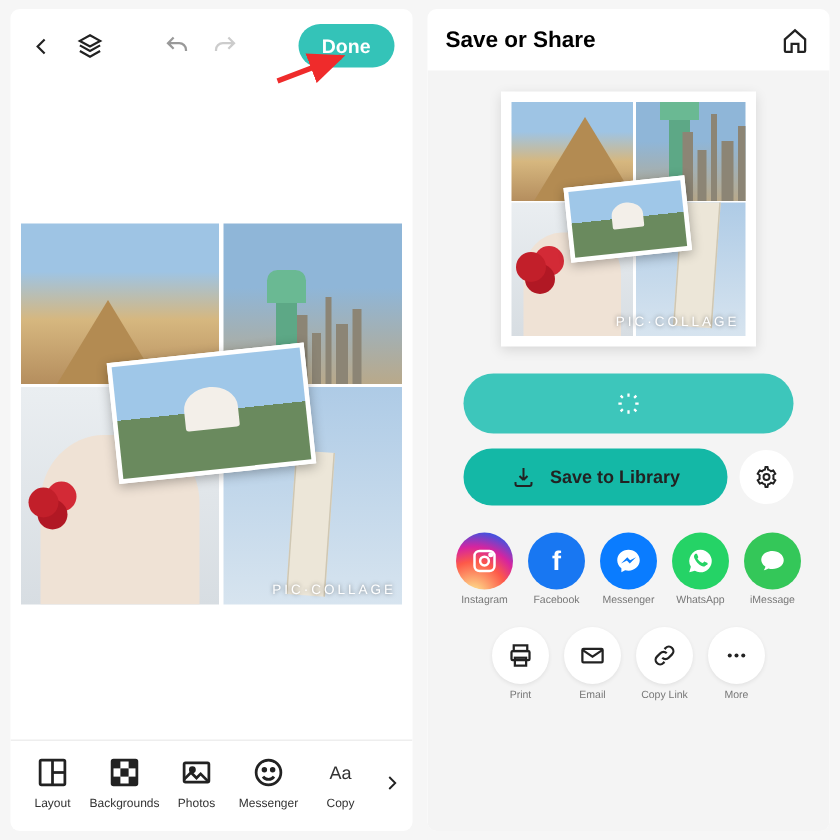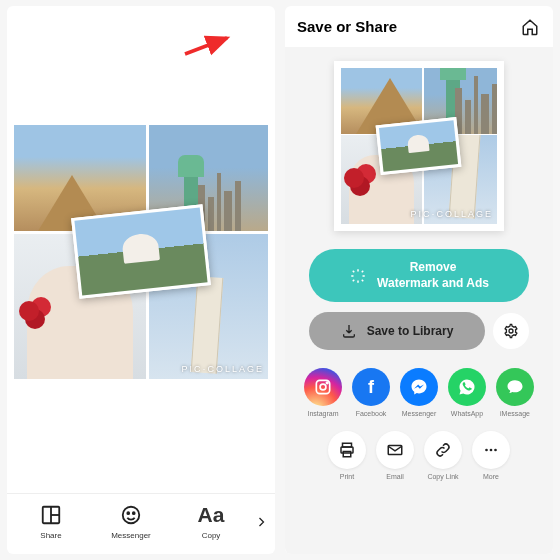--- a/index.html
+++ b/index.html
@@ -39,38 +39,63 @@
   
   .r-top{display:flex;align-items:center;justify-content:flex-start;padding:12px;position:relative}
   .r-top h1{font-size:15px;font-weight:600}
   .home{position:absolute;right:14px;top:12px}
   .r-body{flex:1;background:#f4f4f4;padding:14px 12px 10px;display:flex;flex-direction:column;align-items:center;overflow:hidden}
   .thumb{width:170px;height:170px;background:#fff;padding:5px;box-shadow:0 2px 8px rgba(0,0,0,.12)}
   .thumb .collage{width:100%;height:100%;border:2px solid #fff}
   .pillbtn{width:220px;border-radius:26px;display:flex;align-items:center;justify-content:center;gap:10px;font-size:12px;font-weight:600;padding:11px 14px;border:none}
   .remove{background:#3dc6bb;color:#fff;margin-top:18px;line-height:1.3}
   .saverow{margin-top:10px;display:flex;gap:8px;align-items:center}
-  .save{background:#a3a3a3;color:#222;width:176px}
+  .save{background:#14b8a6;color:#222;width:176px}
   .cog{width:36px;height:36px;border-radius:50%;background:#fff;display:flex;align-items:center;justify-content:center}
   .apps{display:flex;gap:10px;margin-top:18px;justify-content:center}
   .app{display:flex;flex-direction:column;align-items:center;gap:4px;font-size:7px;color:#777}
   .app .circ{width:38px;height:38px;border-radius:50%;display:flex;align-items:center;justify-content:center;color:#fff;font-weight:700;font-size:18px}
   .ig{background:radial-gradient(circle at 30% 110%,#fdf497 0%,#fd5949 45%,#d6249f 65%,#285AEB 90%)}
   .fb{background:#1877f2}.mg{background:#0a7cff}.wa{background:#25d366}.im{background:#34c759}
   .acts{display:flex;gap:10px;margin-top:14px;justify-content:center}
   .act{display:flex;flex-direction:column;align-items:center;gap:4px;font-size:7px;color:#777}
   .act .circ{width:38px;height:38px;border-radius:50%;background:#fff;display:flex;align-items:center;justify-content:center;box-shadow:0 1px 3px rgba(0,0,0,.08)}
   svg{display:block}
 </style>
 </head>
 <body>
 
 <div class="wrap">
 
   <div class="phone">
+    <div class="l-top">
+      <span class="ic">
+          <svg width="14" height="14" viewBox="0 0 24 24" fill="none" stroke="#222" stroke-width="2.5">
+            <polyline points="15 4 7 12 15 20"></polyline>
+          </svg>
+        </span>
+      <span class="ic">
+          <svg width="18" height="18" viewBox="0 0 24 24" fill="#222">
+            <path d="M12 2l9 5-9 5-9-5 9-5zm-9 9l9 5 9-5M3 16l9 5 9-5" fill="none" stroke="#222" stroke-width="2"></path>
+          </svg>
+        </span>
+      <span class="sp"></span>
+      <span class="ic">
+          <svg width="18" height="18" viewBox="0 0 24 24" fill="none" stroke="#999" stroke-width="2">
+            <path d="M9 14L4 9l5-5M4 9h10a6 6 0 016 6v1"></path>
+          </svg>
+        </span>
+      <span class="ic">
+          <svg width="18" height="18" viewBox="0 0 24 24" fill="none" stroke="#ccc" stroke-width="2">
+            <path d="M15 14l5-5-5-5M20 9H10a6 6 0 00-6 6v1"></path>
+          </svg>
+        </span>
+      <span class="sp"></span>
+      <button class="done">Done</button>
+    </div>
     <div class="arrow-annot">
       <svg width="52" height="24">
           <defs>
             <marker id="ah" markerWidth="8" markerHeight="8" refX="6" refY="3" orient="auto">
               <path d="M0,0 L7,3 L0,6 Z" fill="#ef2b2b"></path>
             </marker>
           </defs>
           <line x1="2" y1="20" x2="44" y2="4" stroke="#ef2b2b" stroke-width="3.5" marker-end="url(#ah)"></line>
         </svg>
     </div>
@@ -106,36 +131,59 @@
     </div>
     <div class="l-bot">
       <div class="tool">
           <span class="ic">
             <svg width="22" height="22" viewBox="0 0 24 24" fill="none" stroke="#222" stroke-width="2">
               <rect x="3" y="3" width="18" height="18" rx="1"></rect>
               <line x1="12" y1="3" x2="12" y2="21"></line>
               <line x1="12" y1="12" x2="21" y2="12"></line>
             </svg>
           </span>
-          <span>Share</span>
+          <span>Layout</span>
+        </div>
+      <div class="tool">
+          <span class="ic">
+            <svg width="22" height="22" viewBox="0 0 24 24" fill="#222">
+              <rect x="3" y="3" width="18" height="18" rx="1" fill="none" stroke="#222" stroke-width="2"></rect>
+              <rect x="3" y="3" width="6" height="6"></rect>
+              <rect x="15" y="3" width="6" height="6"></rect>
+              <rect x="9" y="9" width="6" height="6"></rect>
+              <rect x="3" y="15" width="6" height="6"></rect>
+              <rect x="15" y="15" width="6" height="6"></rect>
+            </svg>
+          </span>
+          <span>Backgrounds</span>
+        </div>
+      <div class="tool">
+          <span class="ic">
+            <svg width="22" height="22" viewBox="0 0 24 24" fill="none" stroke="#222" stroke-width="2">
+              <rect x="3" y="5" width="18" height="14" rx="1"></rect>
+              <circle cx="9" cy="10" r="1.5" fill="#222"></circle>
+              <path d="M3 17l5-5 4 4 3-3 6 6"></path>
+            </svg>
+          </span>
+          <span>Photos</span>
         </div>
       <div class="tool">
           <span class="ic">
             <svg width="22" height="22" viewBox="0 0 24 24" fill="none" stroke="#222" stroke-width="2">
               <circle cx="12" cy="12" r="9"></circle>
               <circle cx="9" cy="10" r="1" fill="#222"></circle>
               <circle cx="15" cy="10" r="1" fill="#222"></circle>
               <path d="M8 15c1 1.5 2.5 2 4 2s3-.5 4-2"></path>
             </svg>
           </span>
           <span>Messenger</span>
         </div>
       <div class="tool">
           <span class="ic">
-            <span style="font-size:21px;font-weight:700">Aa</span>
+            <span style="font-size:12px;font-weight:400">Aa</span>
           </span>
           <span>Copy</span>
         </div>
       <div class="chev">
           <svg width="12" height="12" viewBox="0 0 24 24" fill="none" stroke="#222" stroke-width="2.5">
             <polyline points="9 4 17 12 9 20"></polyline>
           </svg>
         </div>
     </div>
   </div>
@@ -179,22 +227,20 @@
             </div>
           <div class="wm">PIC·COLLAGE</div>
         </div>
       </div>
       <button class="pillbtn remove">
         <span>
             <svg width="18" height="18" viewBox="0 0 24 24" fill="none" stroke="#fff" stroke-width="2">
               <path d="M12 3v3M12 18v3M5 5l2 2M17 17l2 2M3 12h3M18 12h3M5 19l2-2M17 7l2-2"></path>
             </svg>
           </span>
-        <span style="white-space:pre-line;text-align:center">Remove
-Watermark and Ads</span>
       </button>
       <div class="saverow">
         <button class="pillbtn save">
           <span>
               <svg width="16" height="16" viewBox="0 0 24 24" fill="none" stroke="#222" stroke-width="2">
                 <path d="M12 3v12m0 0l-4-4m4 4l4-4M4 17v2a2 2 0 002 2h12a2 2 0 002-2v-2"></path>
               </svg>
             </span>
           <span>Save to Library</span>
         </button>

